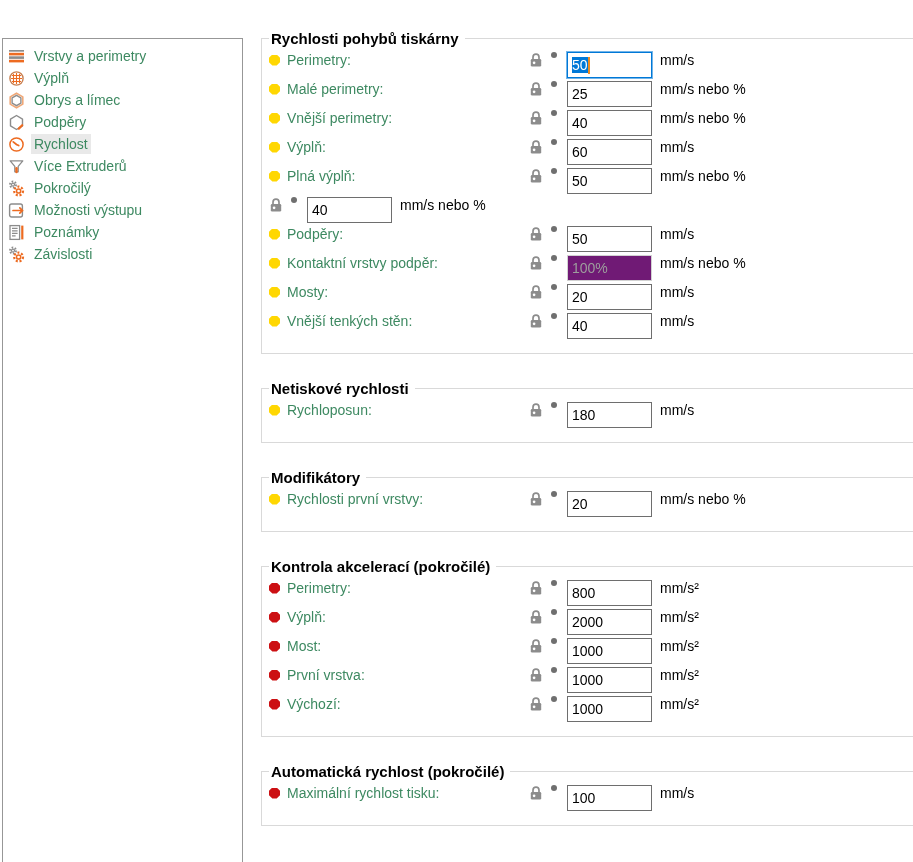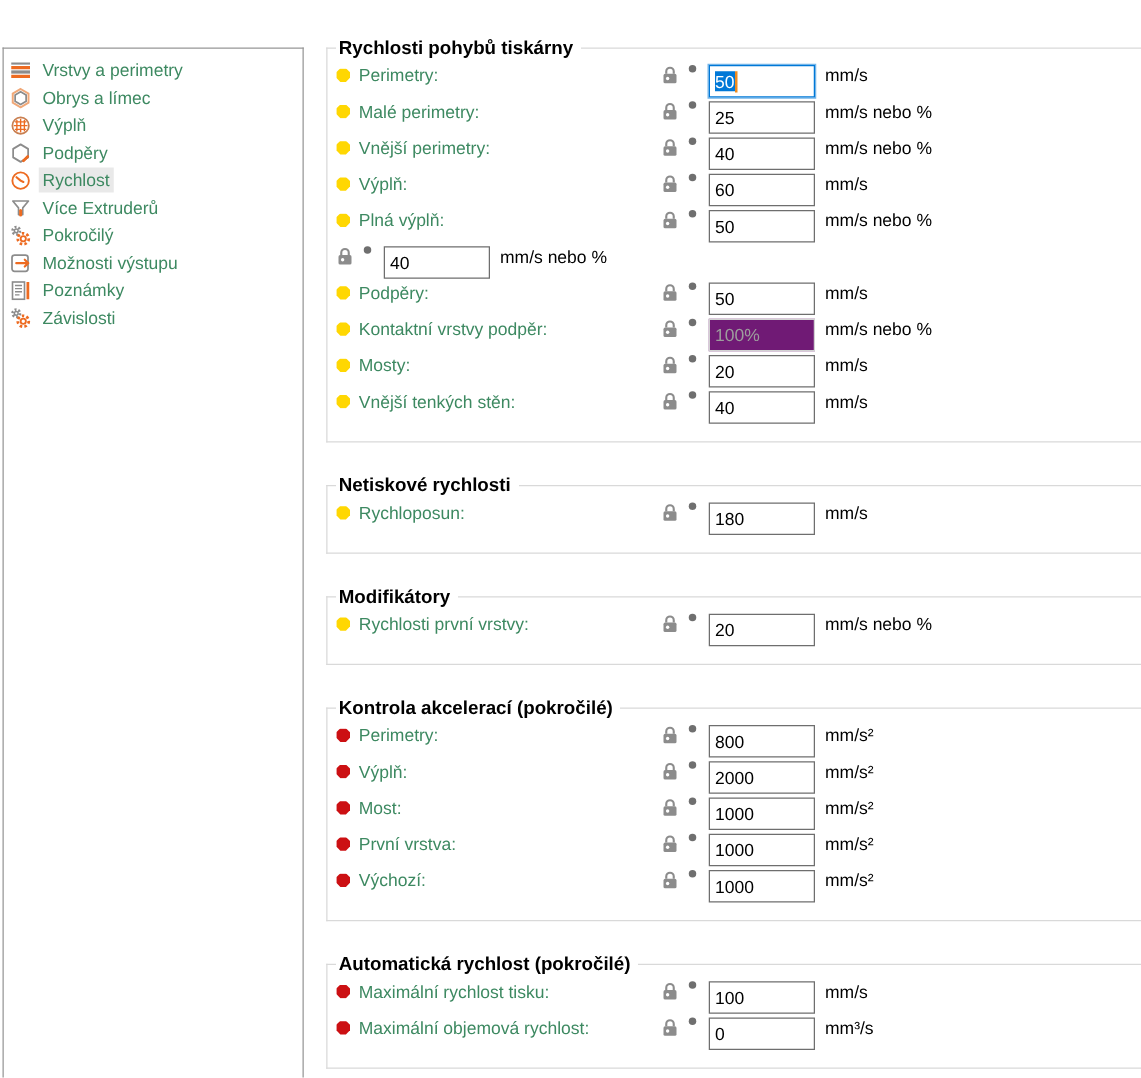--- a/index.html
+++ b/index.html
@@ -71,34 +71,34 @@
             <rect x="1" y="4.8" width="15" height="2.6" fill="#ED6B21"></rect>
             <rect x="1" y="8.3" width="15" height="2.6" fill="#8c8c8c"></rect>
             <rect x="1" y="11.8" width="15" height="2.6" fill="#ED6B21"></rect>
           </svg>
         </span>
         <span class="sb-label">Vrstvy a perimetry</span>
       </div>
       <div class="sb-item">
         <span class="sb-icon">
           <svg viewBox="0 0 17 17">
+            <circle cx="8.5" cy="8.5" r="6.6" fill="none" stroke="#c98052" stroke-width="1.4"></circle>
+            <path d="M4 5.5 h9 M3 8.5 h11 M4 11.5 h9 M5.5 4 v9 M8.5 3 v11 M11.5 4 v9" stroke="#ED6B21" stroke-width="1.1" fill="none"></path>
+          </svg>
+        </span>
+        <span class="sb-label">Výplň</span>
+      </div>
+      <div class="sb-item">
+        <span class="sb-icon">
+          <svg viewBox="0 0 17 17">
             <polygon points="8.5,1.2 14.8,4.9 14.8,12.1 8.5,15.8 2.2,12.1 2.2,4.9" fill="none" stroke="#f0a878" stroke-width="1.6"></polygon>
             <polygon points="8.5,3.4 12.9,6 12.9,11 8.5,13.6 4.1,11 4.1,6" fill="none" stroke="#8c8c8c" stroke-width="1.4"></polygon>
           </svg>
         </span>
         <span class="sb-label">Obrys a límec</span>
-      </div>
-      <div class="sb-item">
-        <span class="sb-icon">
-          <svg viewBox="0 0 17 17">
-            <circle cx="8.5" cy="8.5" r="6.6" fill="none" stroke="#c98052" stroke-width="1.4"></circle>
-            <path d="M4 5.5 h9 M3 8.5 h11 M4 11.5 h9 M5.5 4 v9 M8.5 3 v11 M11.5 4 v9" stroke="#ED6B21" stroke-width="1.1" fill="none"></path>
-          </svg>
-        </span>
-        <span class="sb-label">Výplň</span>
       </div>
       <div class="sb-item">
         <span class="sb-icon">
           <svg viewBox="0 0 17 17">
             <polygon points="8.5,1.5 14.5,5.1 14.5,11.9 8.5,15.5 2.5,11.9 2.5,5.1" fill="none" stroke="#8c8c8c" stroke-width="1.4" stroke-linejoin="round"></polygon>
             <path d="M10.8,14.6 L14.2,11.2" stroke="#ED6B21" stroke-width="2.2" stroke-linecap="round"></path>
           </svg>
         </span>
         <span class="sb-label">Podpěry</span>
       </div>
@@ -456,32 +456,16 @@
           <span class="lock">
             <svg viewBox="0 0 14 16">
               <path d="M4,7 V5.2 a3,3 0 0 1 6,0 V7" fill="none" stroke="#8c8c8c" stroke-width="1.7"></path>
               <rect x="1.8" y="7" width="10.4" height="7.6" rx="1.3" fill="#8c8c8c"></rect>
               <circle cx="5.1" cy="10.8" r="1.35" fill="#fff"></circle>
             </svg>
           </span>
           <span class="dot"></span>
           <div class="field">100</div>
           <span class="unit">mm/s</span>
-        </div>
-        <div class="row">
-          <div class="label-cell">
-            <span class="bullet" style="background: rgb(204, 16, 19);"></span>
-            <span class="opt-label">Maximální objemová rychlost:</span>
-          </div>
-          <span class="lock">
-            <svg viewBox="0 0 14 16">
-              <path d="M4,7 V5.2 a3,3 0 0 1 6,0 V7" fill="none" stroke="#8c8c8c" stroke-width="1.7"></path>
-              <rect x="1.8" y="7" width="10.4" height="7.6" rx="1.3" fill="#8c8c8c"></rect>
-              <circle cx="5.1" cy="10.8" r="1.35" fill="#fff"></circle>
-            </svg>
-          </span>
-          <span class="dot"></span>
-          <div class="field">0</div>
-          <span class="unit">mm³/s</span>
         </div>
       </fieldset>
     </main>
 </div>
 
 </body></html>

